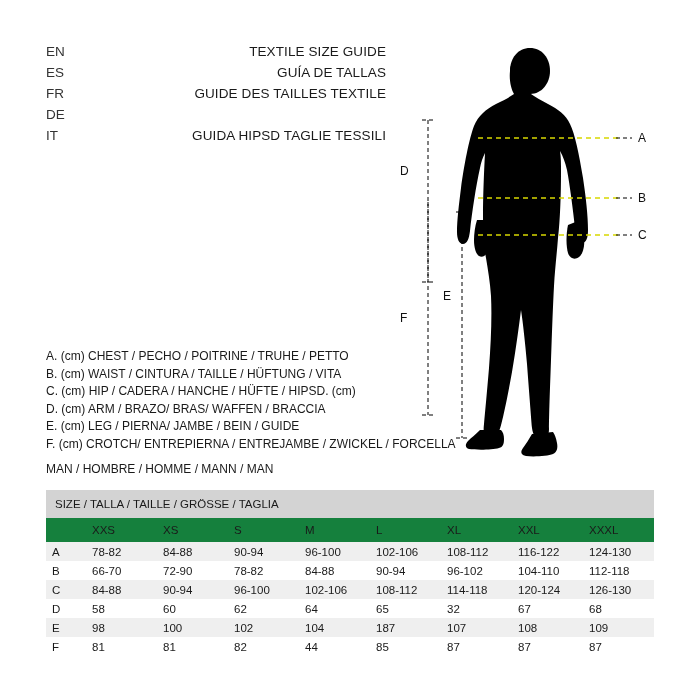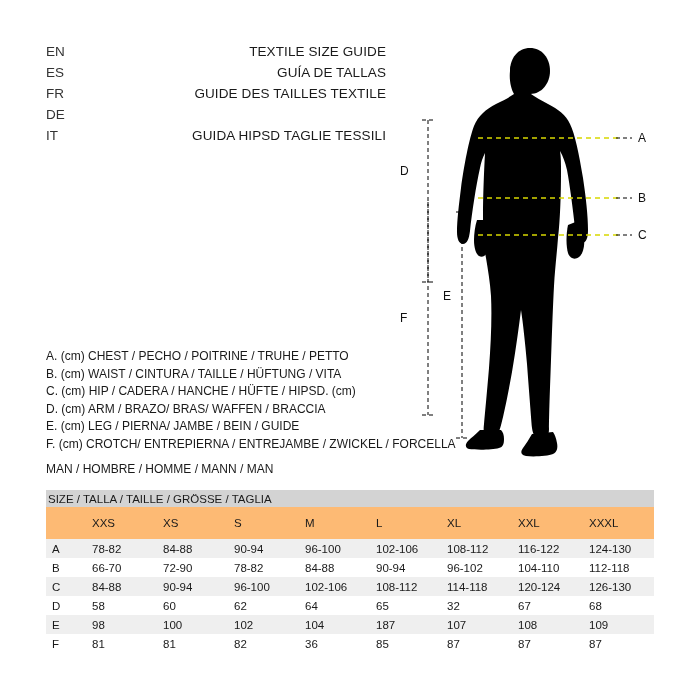--- a/index.html
+++ b/index.html
@@ -88,28 +88,28 @@
   }
   table td, table th {
     text-align: left;
     font-weight: normal;
     padding: 0;
     height: 19px;
     vertical-align: middle;
   }
   .thead-title td {
     background: #d3d3d3;
-    height: 17px;
+    height: 28px;
     font-size: 11.5px;
-    padding-left: 2px;
+    padding-left: 9px;
     color: #1a1a1a;
   }
   .thead-sizes td {
-    background: #fdba74;
-    height: 32px;
+    background: #15803d;
+    height: 24px;
     color: #1a1a1a;
     padding-left: 6px;
     margin-top: 10px;
   }
   tbody tr td { padding-left: 6px; color: #1a1a1a; }
   tbody tr.odd td { background: #efefef; }
   tbody tr.even td { background: #ffffff; }
   .col-label { width: 40px; }
   .col-v { width: 71px; }
 </style>
@@ -309,21 +309,21 @@
           <td>187</td>
           <td>107</td>
           <td>108</td>
           <td>109</td>
         </tr>
         <tr class="even">
           <td class="col-label">F</td>
           <td>81</td>
           <td>81</td>
           <td>82</td>
-          <td>36</td>
+          <td>44</td>
           <td>85</td>
           <td>87</td>
           <td>87</td>
           <td>87</td>
         </tr>
       </tbody>
     </table>
   </div>
 
 </div>

